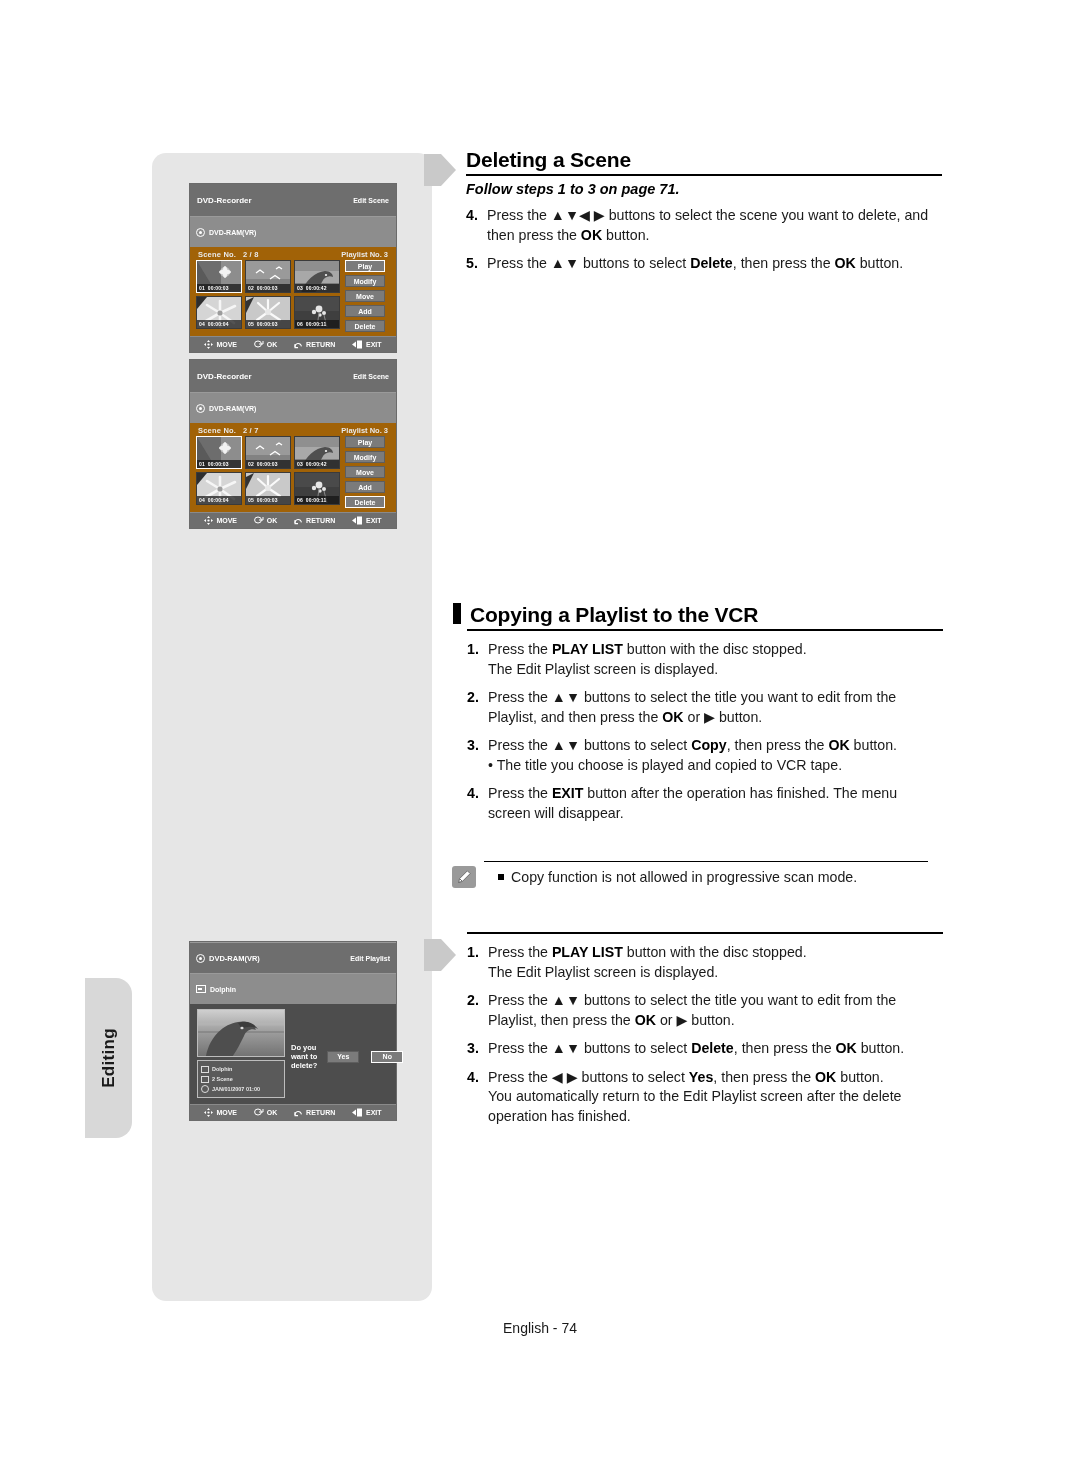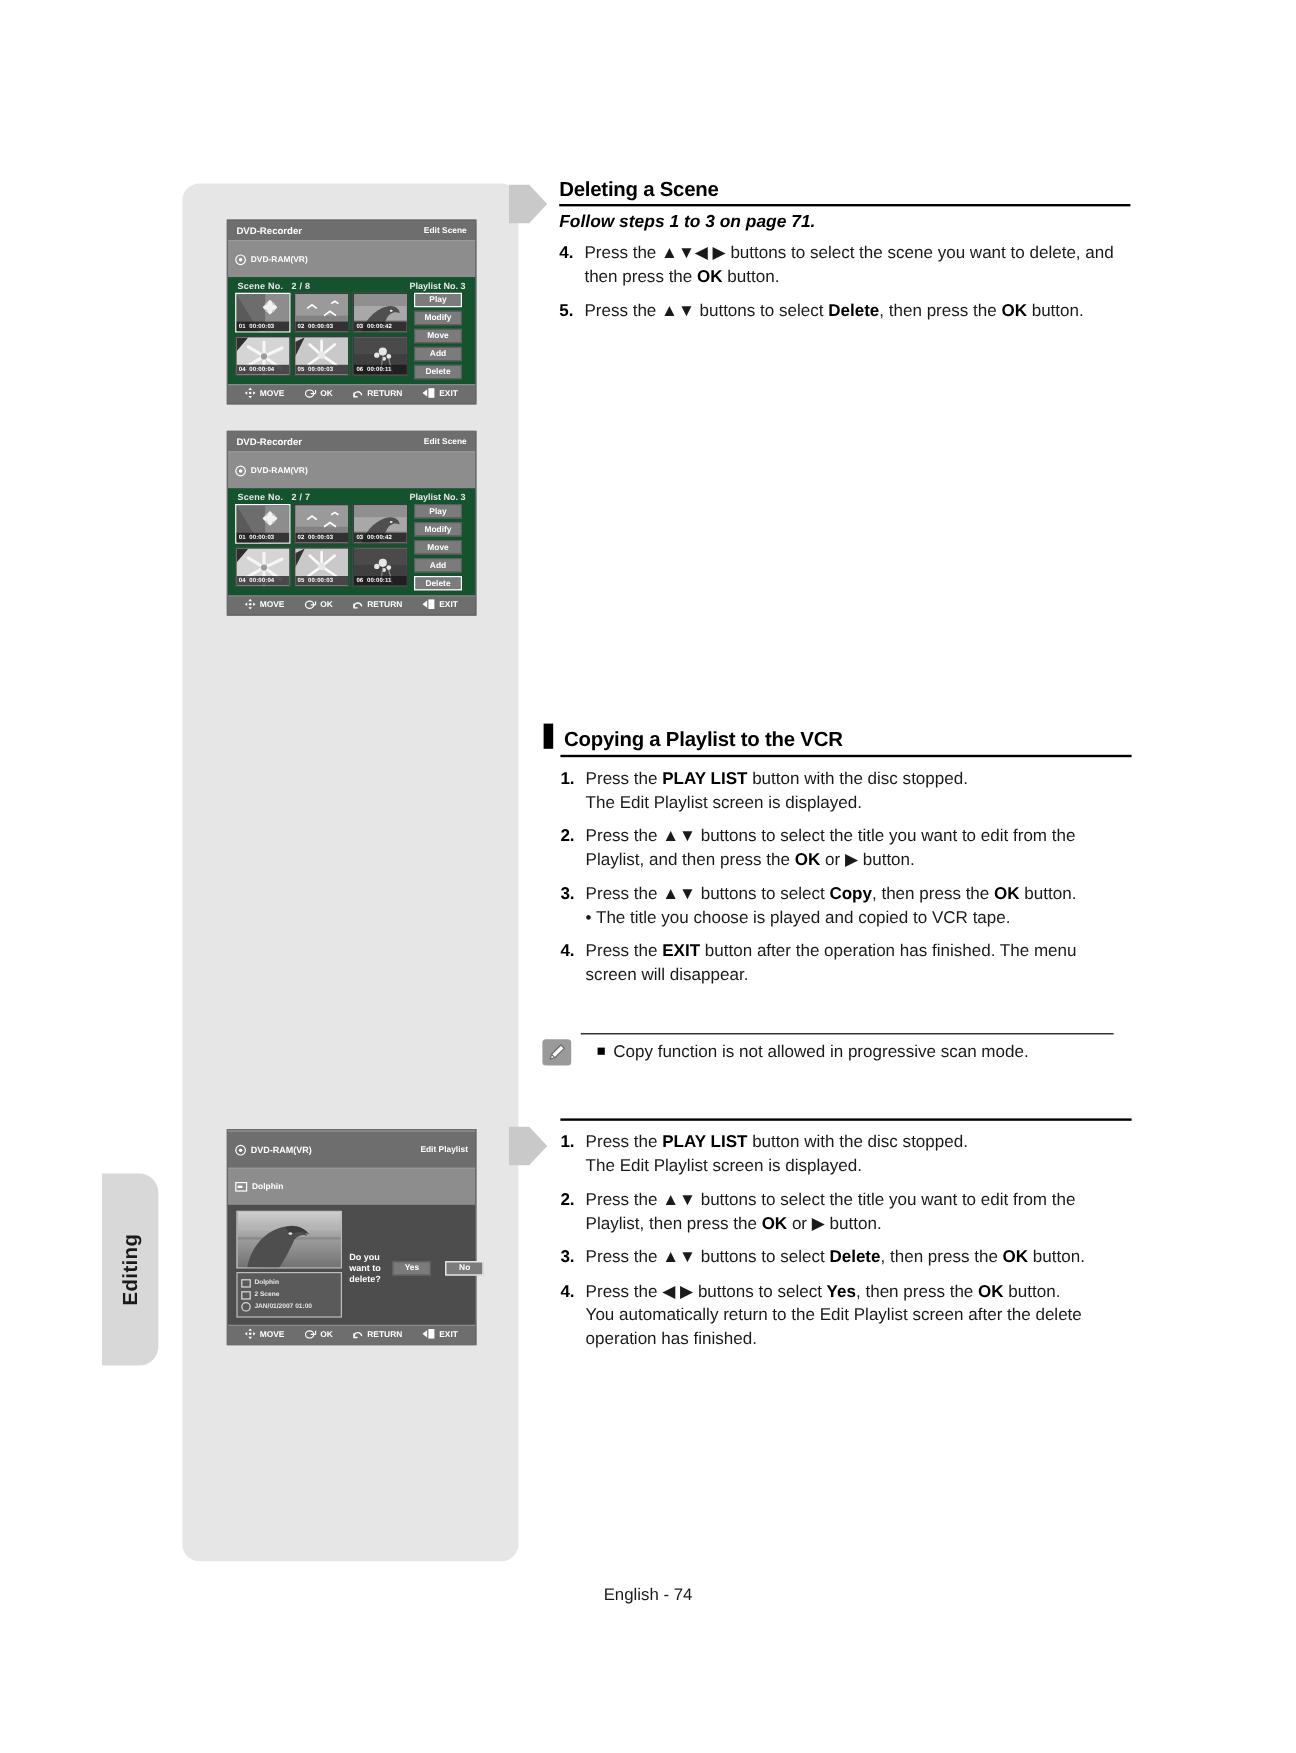--- a/index.html
+++ b/index.html
@@ -27,21 +27,21 @@
 
   
   .osd{
     position:absolute;background:#4d4d4d;
     border:1px solid #6b6b6b;
     box-sizing:border-box;
     font-family:"Liberation Sans", sans-serif;
     color:#ffffff;
   }
   .osd-title{
-    height:16px;background:#6e6e6e;display:flex;align-items:center;
+    height:32px;background:#6e6e6e;display:flex;align-items:center;
     justify-content:space-between;padding:0 7px;box-sizing:border-box;
   }
   .osd-title .t-left{font-size:8px;font-weight:bold;color:#ffffff;}
   .osd-title .t-right{font-size:7px;font-weight:bold;color:#ffffff;}
   .osd-disc{
     height:13px;background:#8d8d8d;display:flex;align-items:center;
     padding:15px 6px;box-sizing:border-box;gap:4px;
     border-top:1px solid #9a9a9a;
   }
   .osd-disc .dlabel{font-size:7px;font-weight:bold;color:#ffffff;}
@@ -54,21 +54,21 @@
     border-radius:50%;background:#fff;
   }
   .tape-icon{
     width:8px;height:6px;border:1px solid #fff;display:inline-block;
     position:relative;flex:none;
   }
   .tape-icon:after{
     content:"";position:absolute;left:1px;top:1.5px;width:4px;height:2px;
     background:#fff;
   }
-  .osd-body{position:relative;background:#14532d;}
+  .osd-body{position:relative;background:#a16207;}
   .scene-row{
     display:flex;justify-content:space-between;align-items:center;
     padding:3px 8px 1px 8px;font-size:7.5px;color:#e9e9e9;font-weight:bold;
   }
   .scene-row .sn{letter-spacing:.2px;}
   .thumbs-wrap{display:flex;padding:0 6px 4px 6px;gap:5px;}
   .thumb-grid{
     display:grid;grid-template-columns:repeat(3,46px);
     grid-auto-rows:33px;gap:3px;
   }
@@ -127,21 +127,21 @@
     font-size:7px;font-weight:bold;color:#ffffff;
   }
   .dlg-btn.sel{border:1.5px solid #ffffff;}
 
   
   .arrow{
     position:absolute;width:34px;height:40px;
   }
   .arrow svg{display:block;}
   h2.sec{
-    margin:0;font-size:17px;font-weight:bold;color:#000;
+    margin:0;font-size:21px;font-weight:bold;color:#000;
     letter-spacing:-.2px;
   }
   .sec-wrap{position:absolute;}
   .sec-rule{border-bottom:2.2px solid #000;margin-top:2px;width:476px;}
   .sec-bar{
     display:inline-block;width:8px;height:21px;background:#000;
     margin-right:9px;vertical-align:-2px;
   }
   .sub-it{
     font-size:14.5px;font-style:italic;font-weight:bold;color:#000;

